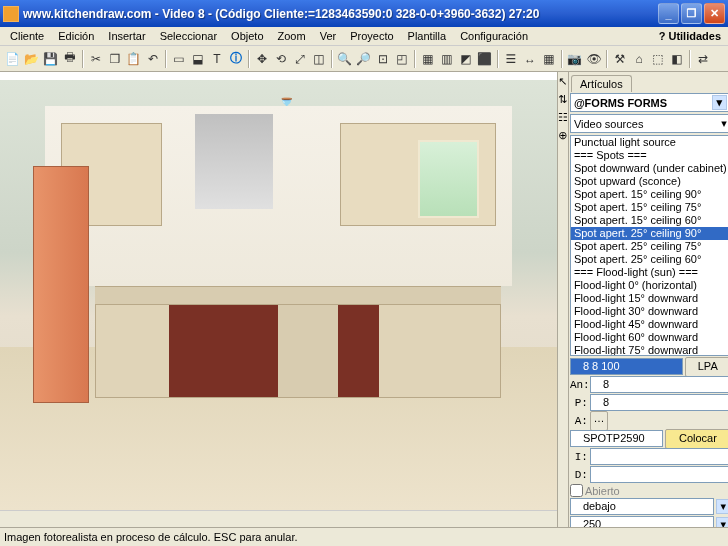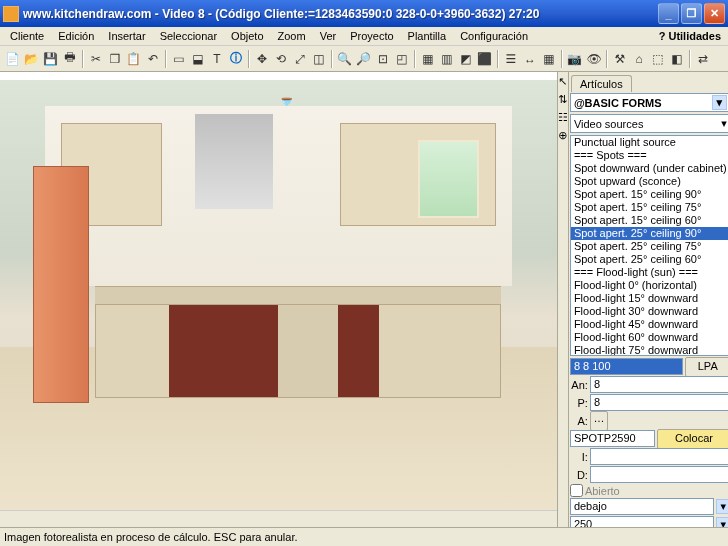--- a/index.html
+++ b/index.html
@@ -36,22 +36,22 @@
 .tabrow { height: 20px; display: flex; align-items: flex-end; padding-left: 2px; background: #ece9d8; }
 .tab { background: #ece9d8; border: 1px solid #aca899; border-bottom: none; padding: 2px 8px; border-radius: 3px 3px 0 0; font-weight: normal; }
 .combo { height: 19px; border: 1px solid #7f9db9; background: white; display: flex; align-items: center; padding: 0 3px; margin: 1px; font-weight: bold; }
 .combo .drop { margin-left: auto; background: #cfe3ff; width: 15px; text-align: center; border: 1px solid #b0c8e8; }
 .combo2 { height: 19px; border: 1px solid #7f9db9; background: white; display: flex; align-items: center; padding: 0 3px; margin: 1px; }
 .listbox { flex: 1; border: 1px solid #7f9db9; background: white; margin: 1px; overflow-y: auto; min-height: 0; line-height: 13px; }
 .listbox div { padding: 0 3px; white-space: nowrap; cursor: pointer; }
 .listbox .sel { background: #316ac5; color: white; }
 .boxbottom { height: 170px; display: flex; flex-direction: column; padding: 1px; gap: 1px; }
 .row { display: flex; gap: 2px; align-items: center; height: 17px; }
-.row label { width: 18px; text-align: right; }
-.inp { flex: 1; border: 1px solid #7f9db9; background: white; padding: 1px 3px; height: 17px; }
+.row label { width: 18px; text-align: right; font-family: Liberation Mono, monospace; }
+.inp { flex: 1; border: 1px solid #7f9db9; background: white; padding: 1px 12px; height: 17px; }
 .inp.blue { background: #316ac5; color: white; }
 .btn { background: #ece9d8; border: 1px solid #aca899; border-radius: 2px; padding: 2px 6px; cursor: pointer; text-align: center; height: 20px; }
 .btn.y { background: #f8e890; }
 .statusbar { height: 19px; background: #ece9d8; border-top: 1px solid #aca899; display: flex; align-items: center; padding: 8px 4px; }
 .scrollspace { height: 17px; background: #ece9d8; border-top: 1px solid #ccc; }
 </style>
 </head>
 <body>
 
 <div class="titlebar">
@@ -146,21 +146,21 @@
       <div class="vtbtn">↖</div>
       <div class="vtbtn">⇅</div>
       <div class="vtbtn">☷</div>
       <div class="vtbtn">⊕</div>
     </div>
     <div class="panel">
       <div class="tabrow">
           <div class="tab">Artículos</div>
         </div>
       <div class="combo">
-        <span>@BASIC FORMS</span>
+        <span>@FORMS FORMS</span>
           <span class="drop">▾</span>
       </div>
       <div class="combo2">
         <span>Video sources</span>
           <span class="drop" style="margin-left:auto">▾</span>
       </div>
       <div class="listbox" id="listbox">
           <div>Punctual light source</div>
           <div>=== Spots ===</div>
           <div>Spot downward (under cabinet)</div>

